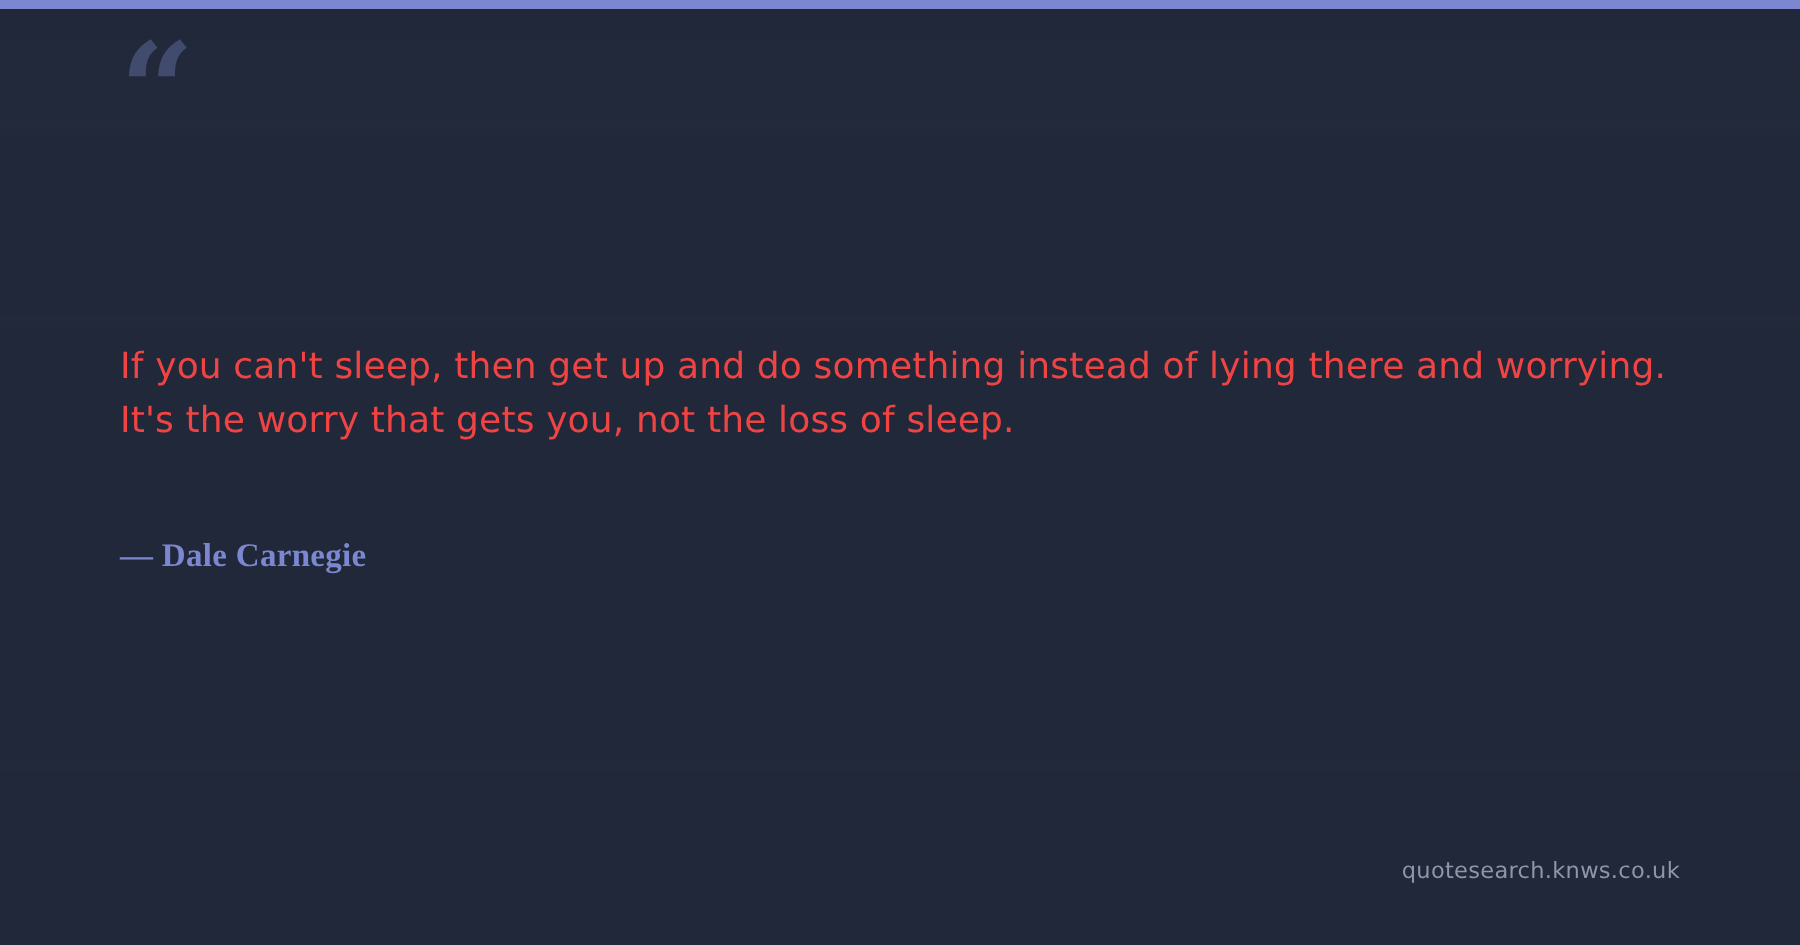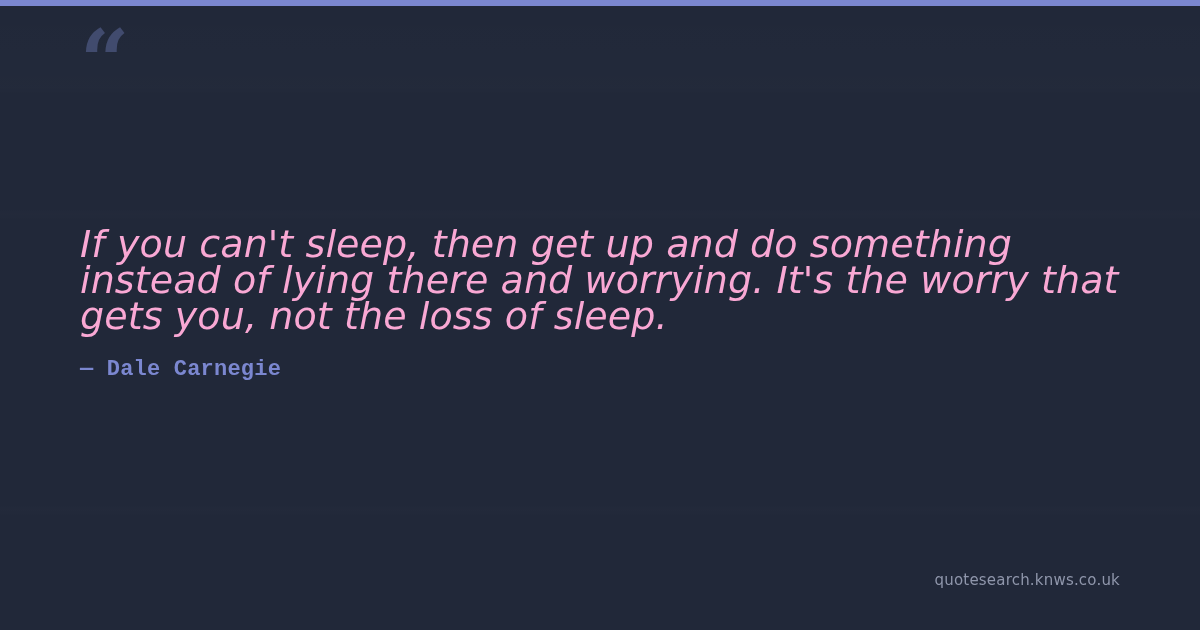--- a/index.html
+++ b/index.html
@@ -67,33 +67,32 @@
 
   .quote-body {
     position: absolute;
     left: 80px;
     top: 226px;
     width: 1050px;
   }
 
   .quote-text {
     font-family: "DejaVu Sans", "Liberation Sans", sans-serif;
-    font-size: 38px;
+    font-size: 24px;
     font-weight: 400;
     line-height: 36px;
-    color: #f9a8d4;
+    color: #ef4444;
     letter-spacing: 0.1px;
-    font-style: italic;
   }
 
   .attribution {
     position: absolute;
     left: 80px;
     top: 356px;
-    font-family: Liberation Mono, monospace;
+    font-family: Liberation Serif, serif;
     font-size: 22px;
     font-weight: 700;
     line-height: 28px;
     color: #7b87d0;
     letter-spacing: 0.2px;
     white-space: pre;
   }
 
   .source-footer {
     position: absolute;

